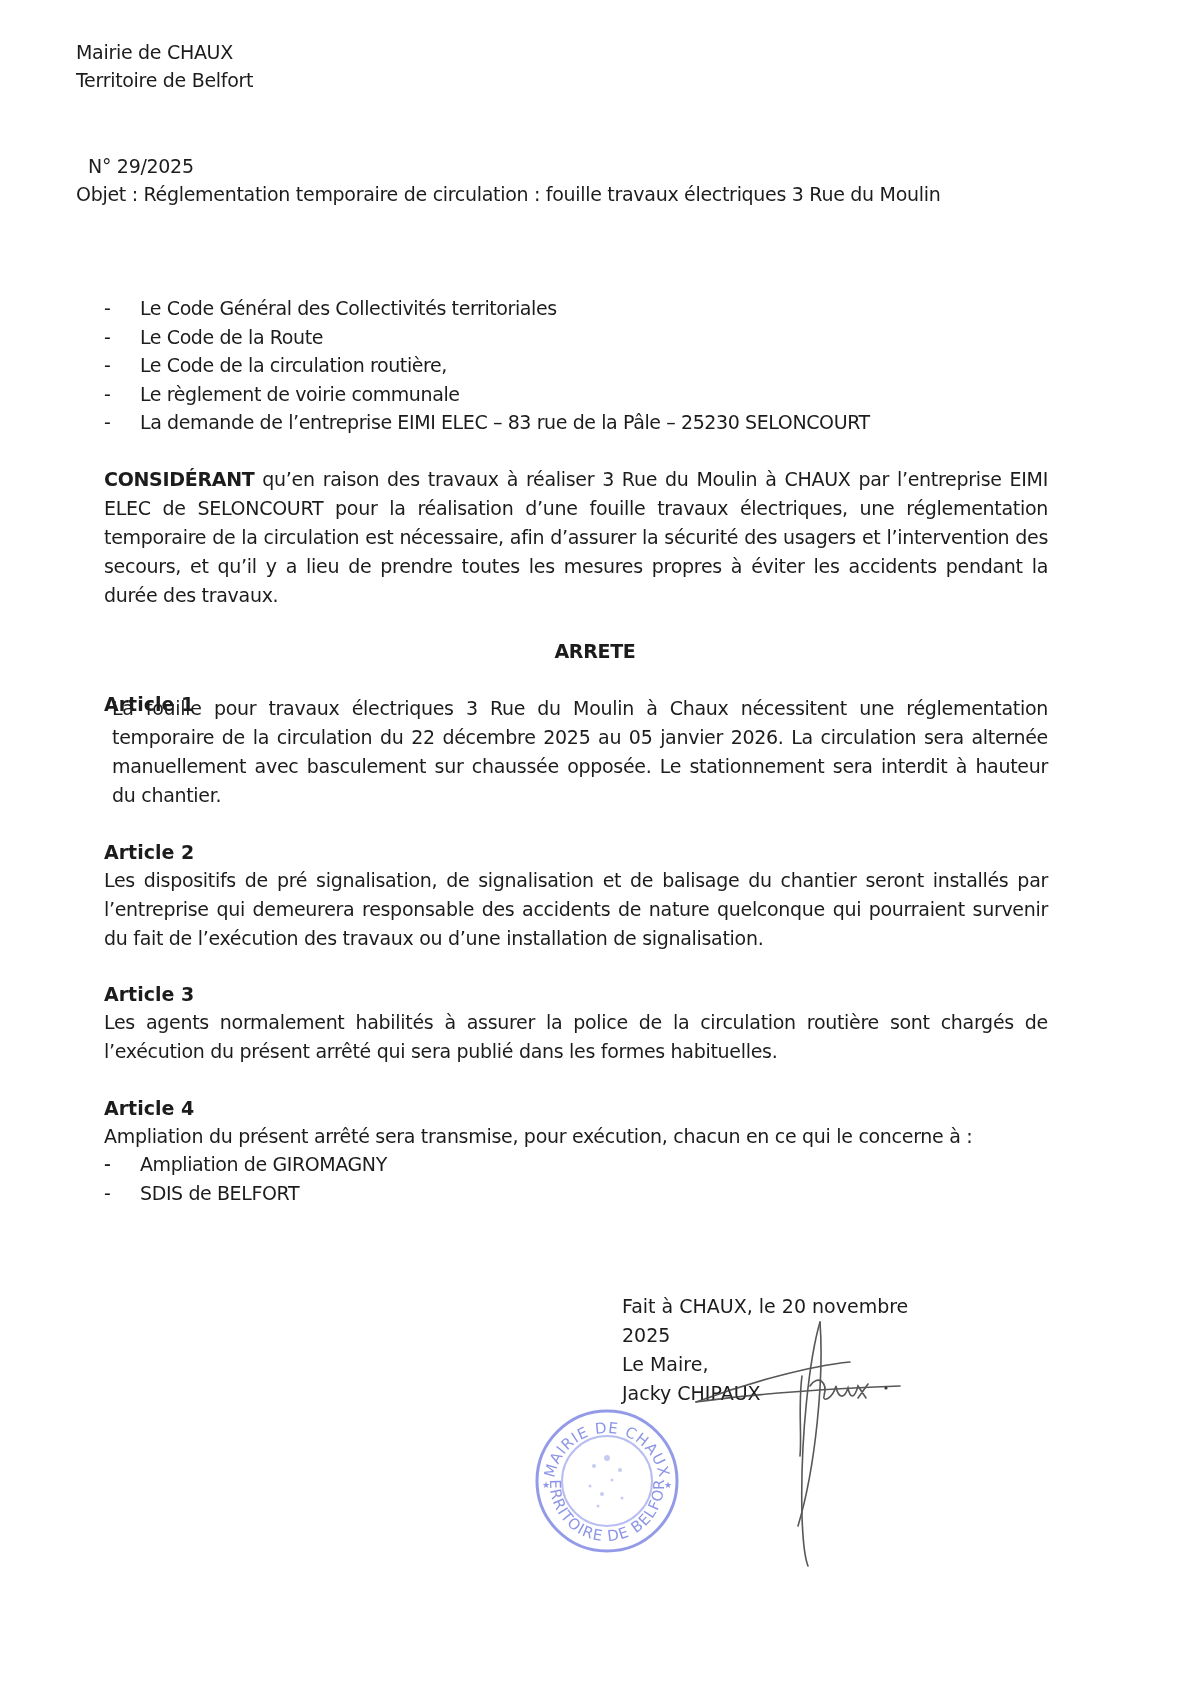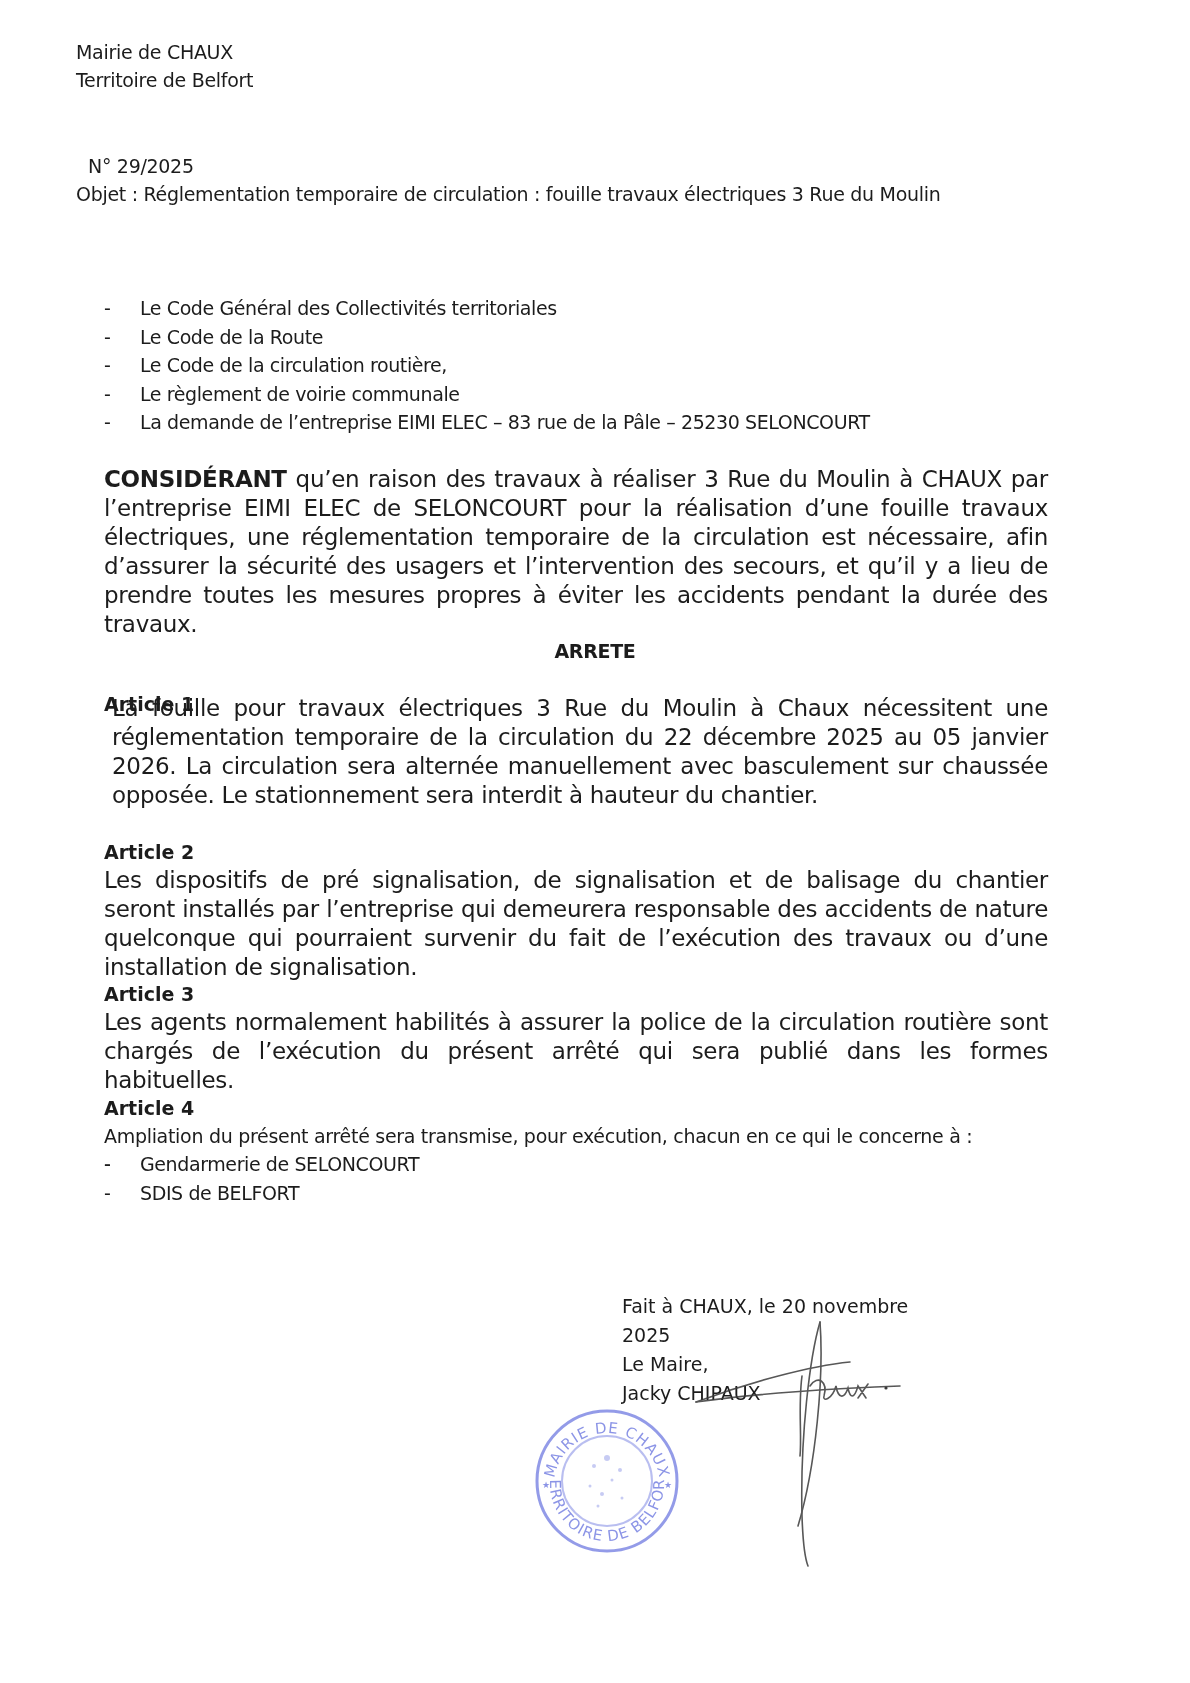--- a/index.html
+++ b/index.html
@@ -7,21 +7,21 @@
          font-family: "DejaVu Sans", sans-serif; color: #1c1c1c; }
   .page { position: absolute; left: 0; top: 0; width: 941px; height: 1683px; }
   .line { position: absolute; font-size: 19px; line-height: 28px; white-space: nowrap;
           letter-spacing: -0.3px; }
   .hdr { left: 76px; }
   .center { left: 0; width: 1190px; text-align: center; font-weight: bold; }
   .bullet-list { position: absolute; left: 104px; margin: 0; padding: 0; list-style: none; }
   .bullet-list li { position: relative; font-size: 19px; line-height: 28.6px; padding-left: 36px;
                     white-space: nowrap; letter-spacing: -0.4px; }
   .bullet-list li .dash { position: absolute; left: 0; top: 0; }
-  .para { position: absolute; font-size: 23px; line-height: 29px; text-align: justify;
+  .para { position: absolute; font-size: 19px; line-height: 29px; text-align: justify;
           letter-spacing: -0.3px; }
   .para.last-left { text-align-last: left; }
   .art-title { position: absolute; left: 104px; font-size: 19px; font-weight: bold; line-height: 28px; }
   b.kw { font-weight: bold; }
   .sig-block { position: absolute; left: 598px; top: 1292px; font-size: 19px; line-height: 29px; margin-left: 24px; }
   .stamp { position: absolute; left: 532px; top: 1406px; width: 150px; height: 150px; }
   .signature { position: absolute; left: 690px; top: 1316px; width: 240px; height: 260px; }
 </style>
 </head>
 <body>
@@ -53,21 +53,21 @@
   <div class="art-title" style="top:838px;">Article 2</div>
   <div class="para last-left" style="left:104px; top:866px; width:944px;">Les dispositifs de pré signalisation, de signalisation et de balisage du chantier seront installés par l’entreprise qui demeurera responsable des accidents de nature quelconque qui pourraient survenir du fait de l’exécution des travaux ou d’une installation de signalisation.</div>
 
   <div class="art-title" style="top:980px;">Article 3</div>
   <div class="para last-left" style="left:104px; top:1008px; width:944px;">Les agents normalement habilités à assurer la police de la circulation routière sont chargés de l’exécution du présent arrêté qui sera publié dans les formes habituelles.</div>
 
   <div class="art-title" style="top:1094px;">Article 4</div>
   <div class="line" style="left:104px; top:1122px;">Ampliation du présent arrêté sera transmise, pour exécution, chacun en ce qui le concerne à :</div>
   <ul class="bullet-list" style="top:1150px;">
     <li><span class="dash">-</span></li>
-    <li><span class="dash">-</span><span>Gendarmerie de SELONCOURT</span></li>
+    <li><span class="dash">-</span><span>Ampliation de GIROMAGNY</span></li>
     <li><span class="dash">-</span><span>SDIS de BELFORT</span></li>
   </ul>
 
   <svg class="stamp" viewBox="0 0 150 150">
     <defs>
       <path id="arcTop" d="M 22 80 A 53 53 0 0 1 128 80"></path>
       <path id="arcBot" d="M 18 78 A 57 57 0 0 0 132 78"></path>
     </defs>
     <circle cx="75" cy="75" r="70" fill="none" stroke="#6f7ae0" stroke-width="3" opacity="0.75"></circle>
     <circle cx="75" cy="75" r="45" fill="none" stroke="#8a93e6" stroke-width="2" opacity="0.6"></circle>

